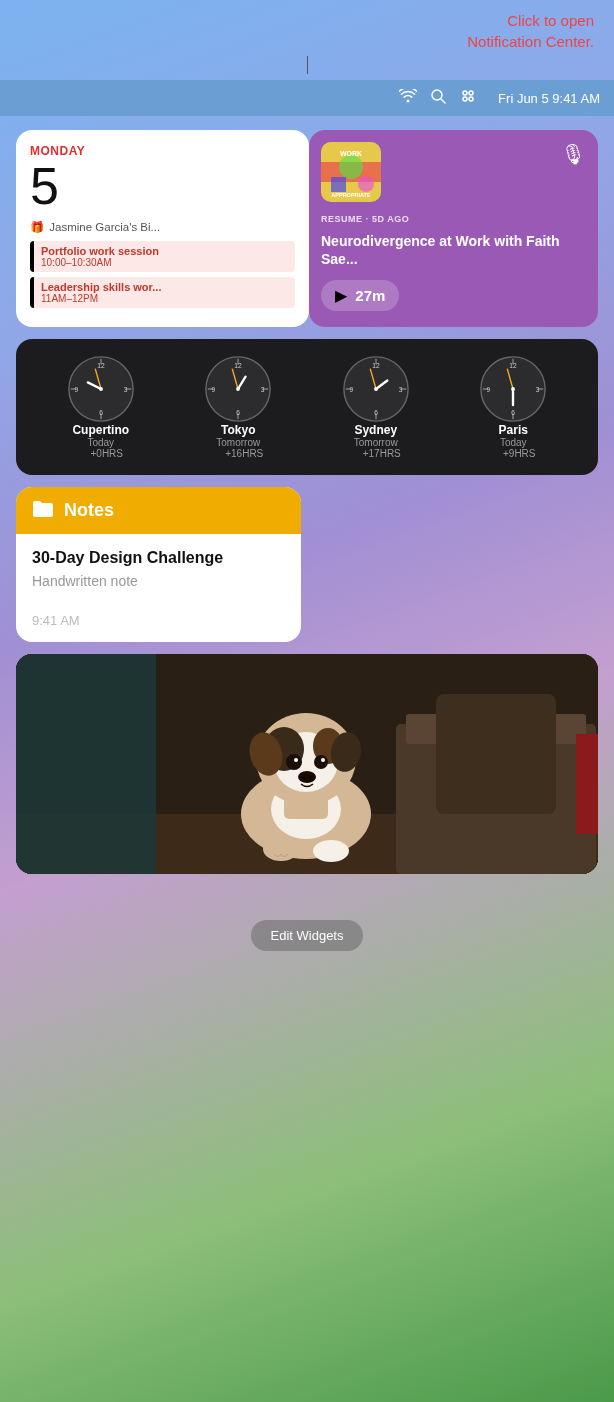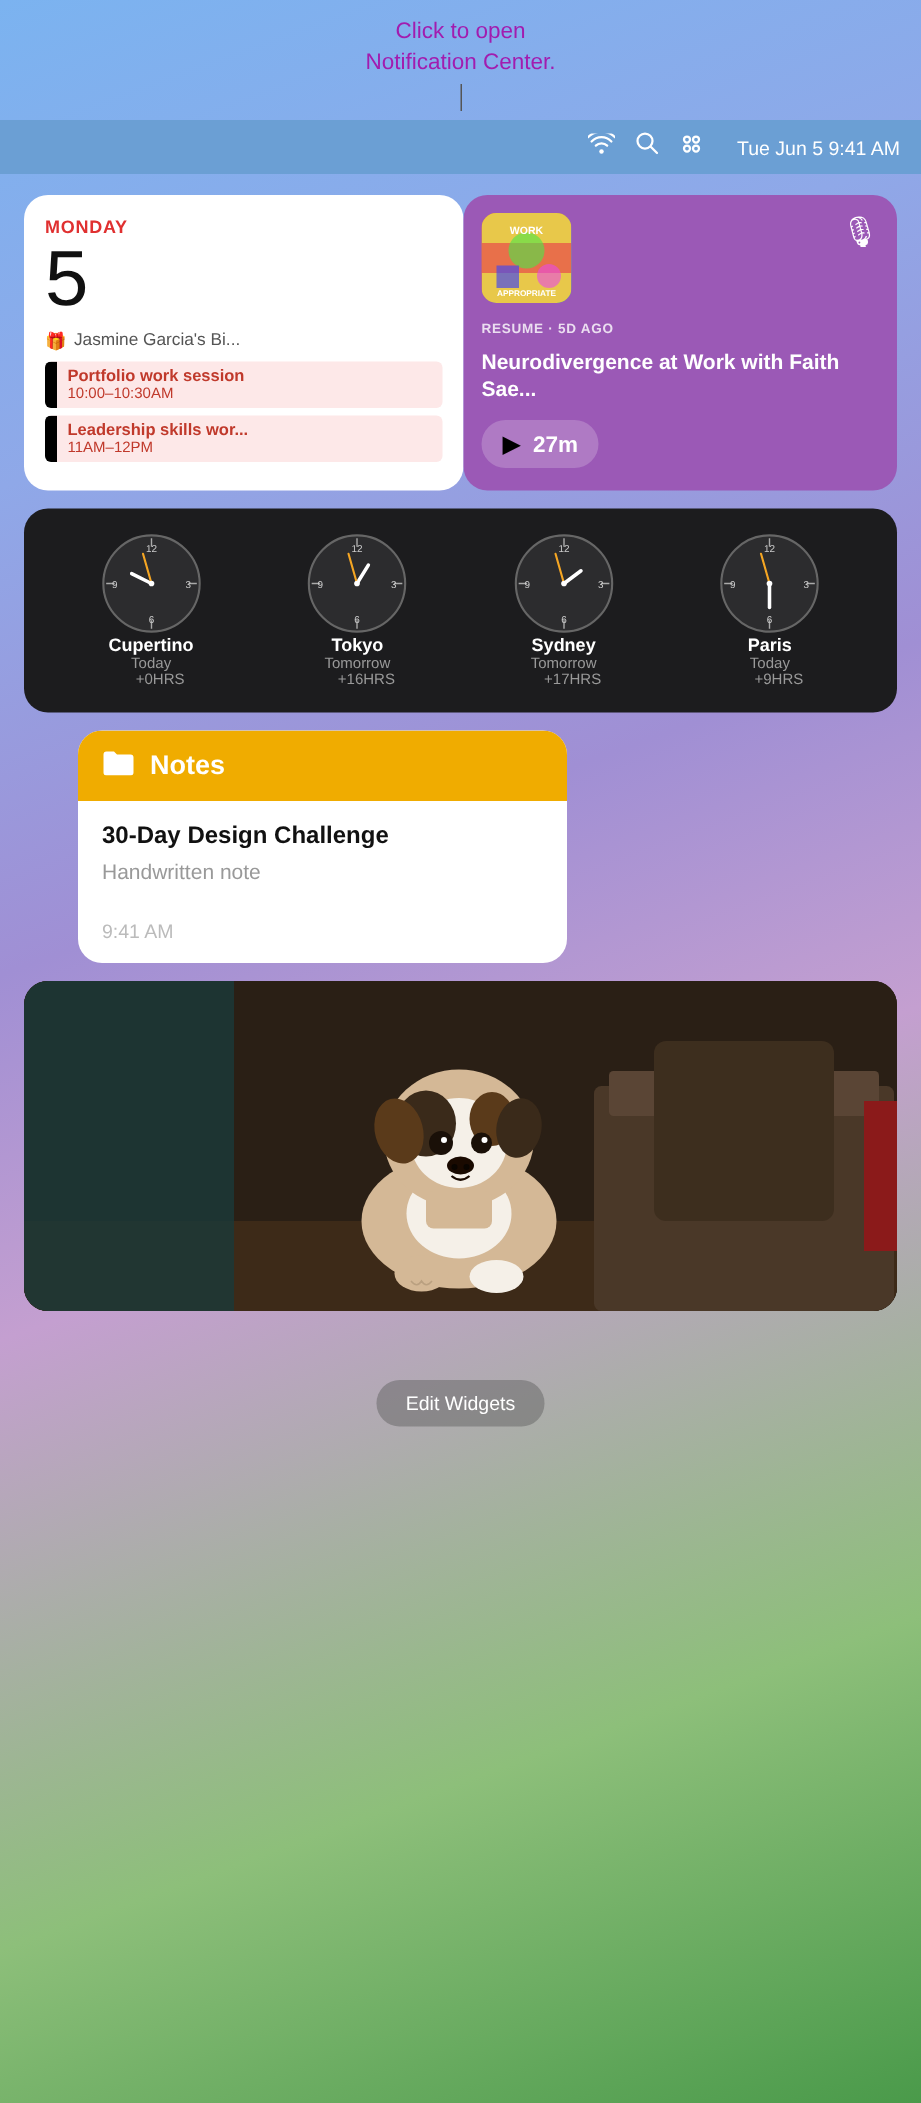--- a/index.html
+++ b/index.html
@@ -12,22 +12,23 @@
     }
 
     
     .tooltip-area {
       text-align: center;
       padding: 10px 20px 6px;
       position: relative;
     }
     .tooltip-text {
       font-size: 15px;
-      color: #a21caf;
+      color: #ef4444;
       line-height: 1.4;
+      text-align: right;
     }
     .tooltip-line {
       width: 1px;
       height: 18px;
       background: #555;
       margin: 4px auto 0;
     }
 
     
     .menubar {
@@ -88,21 +89,21 @@
     .cal-birthday {
       display: flex;
       align-items: center;
       gap: 5px;
       font-size: 11.5px;
       color: #555;
       margin-bottom: 7px;
     }
     .cal-event {
       background: #fde8e8;
-      border-left: 8px solid #000000;
+      border-left: 4px solid #000000;
       border-radius: 4px;
       padding: 4px 7px;
       margin-bottom: 5px;
     }
     .cal-event-title {
       font-size: 11px;
       font-weight: 600;
       color: #c0392b;
     }
     .cal-event-time {
@@ -219,22 +220,21 @@
     .clock-svg {
       width: 68px;
       height: 68px;
     }
 
     
     .notes-widget {
       background: white;
       border-radius: 16px;
       overflow: hidden;
-      width: 326px;
-      margin-left: 36px;
+      width: 285px;
     }
     .notes-header {
       background: #f0ac00;
       display: flex;
       align-items: center;
       gap: 10px;
       padding: 12px 16px;
     }
     .notes-icon {
       font-size: 18px;
@@ -337,21 +337,21 @@
 
     <span>
       <svg width="16" height="16" viewBox="0 0 16 16" fill="none">
         <circle cx="5" cy="5" r="2" stroke="white" stroke-width="1.5"></circle>
         <circle cx="11" cy="5" r="2" stroke="white" stroke-width="1.5"></circle>
         <circle cx="5" cy="11" r="2" stroke="white" stroke-width="1.5"></circle>
         <circle cx="11" cy="11" r="2" stroke="white" stroke-width="1.5"></circle>
       </svg>
     </span>
   </div>
-  <div class="menubar-time">Tue Jun 5  9:41 AM</div>
+  <div class="menubar-time">Fri Jun 5  9:41 AM</div>
 </div>
 
 <div class="widgets">
 
   <div class="top-row">
 
     <div class="calendar-widget">
       <div class="cal-day-label">MONDAY</div>
       <div class="cal-date">5</div>
       <div class="cal-birthday">

